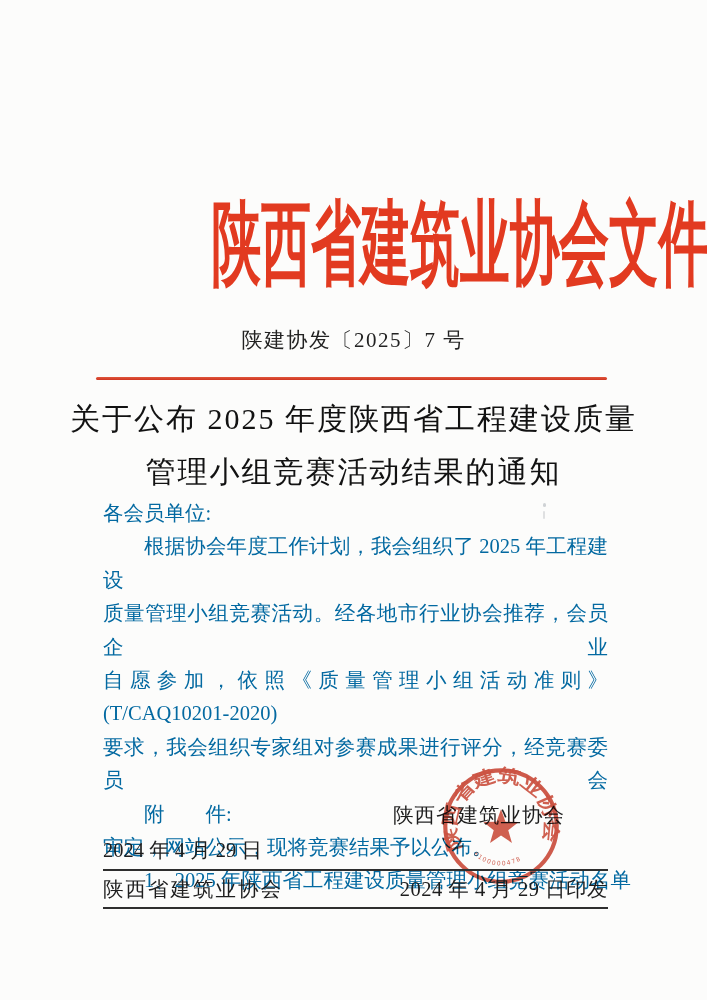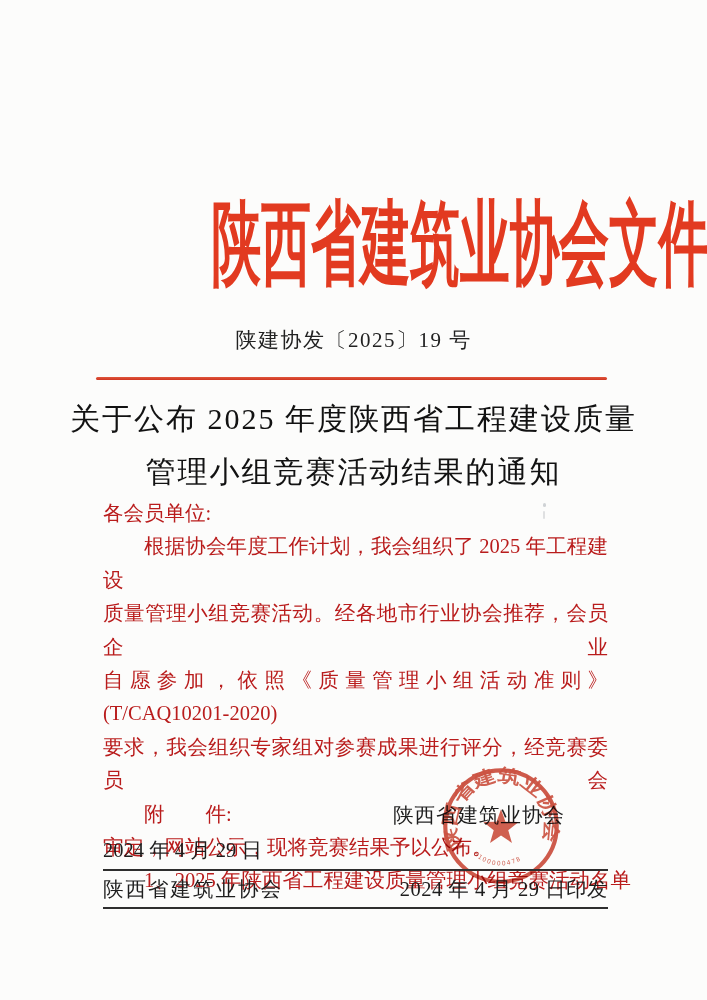--- a/index.html
+++ b/index.html
@@ -39,21 +39,21 @@
     border-radius:2px;
   }
   .doc-title{
     position:absolute;top:392px;left:0;width:707px;
     text-align:center;
     font-weight:normal;font-size:30px;line-height:53px;
     letter-spacing:2px;color:#121212;
   }
   .body-block{
     position:absolute;top:497px;left:103px;width:505px;
-    font-size:20.5px;line-height:33.4px;color:#b91c1c;
+    font-size:20.5px;line-height:33.4px;color:#0369a1;
   }
   .line{white-space:nowrap;}
   .fill{white-space:normal;text-align:justify;text-align-last:justify;}
   .ind{text-indent:41px;}
   .signature-org{
     position:absolute;top:799px;left:103px;width:505px;
     text-align:right;padding-right:0;box-sizing:border-box;
     font-size:20.5px;line-height:33px;
   }
   .signature-org .t{margin-right:43px;letter-spacing:1px;}
@@ -87,21 +87,21 @@
 </style>
 </head>
 <body>
 
 <div class="page">
 
   <div class="letterhead">
     <span class="inner">陕西省建筑业协会文件</span>
   </div>
 
-  <div class="doc-number">陕建协发〔2025〕19 号</div>
+  <div class="doc-number">陕建协发〔2025〕7 号</div>
 
   <div class="red-rule"></div>
 
   <div class="doc-title">
     <div>关于公布 2025 年度陕西省工程建设质量</div>
     <div>管理小组竞赛活动结果的通知</div>
   </div>
 
   <div class="body-block">
     <div class="line">各会员单位:</div>

